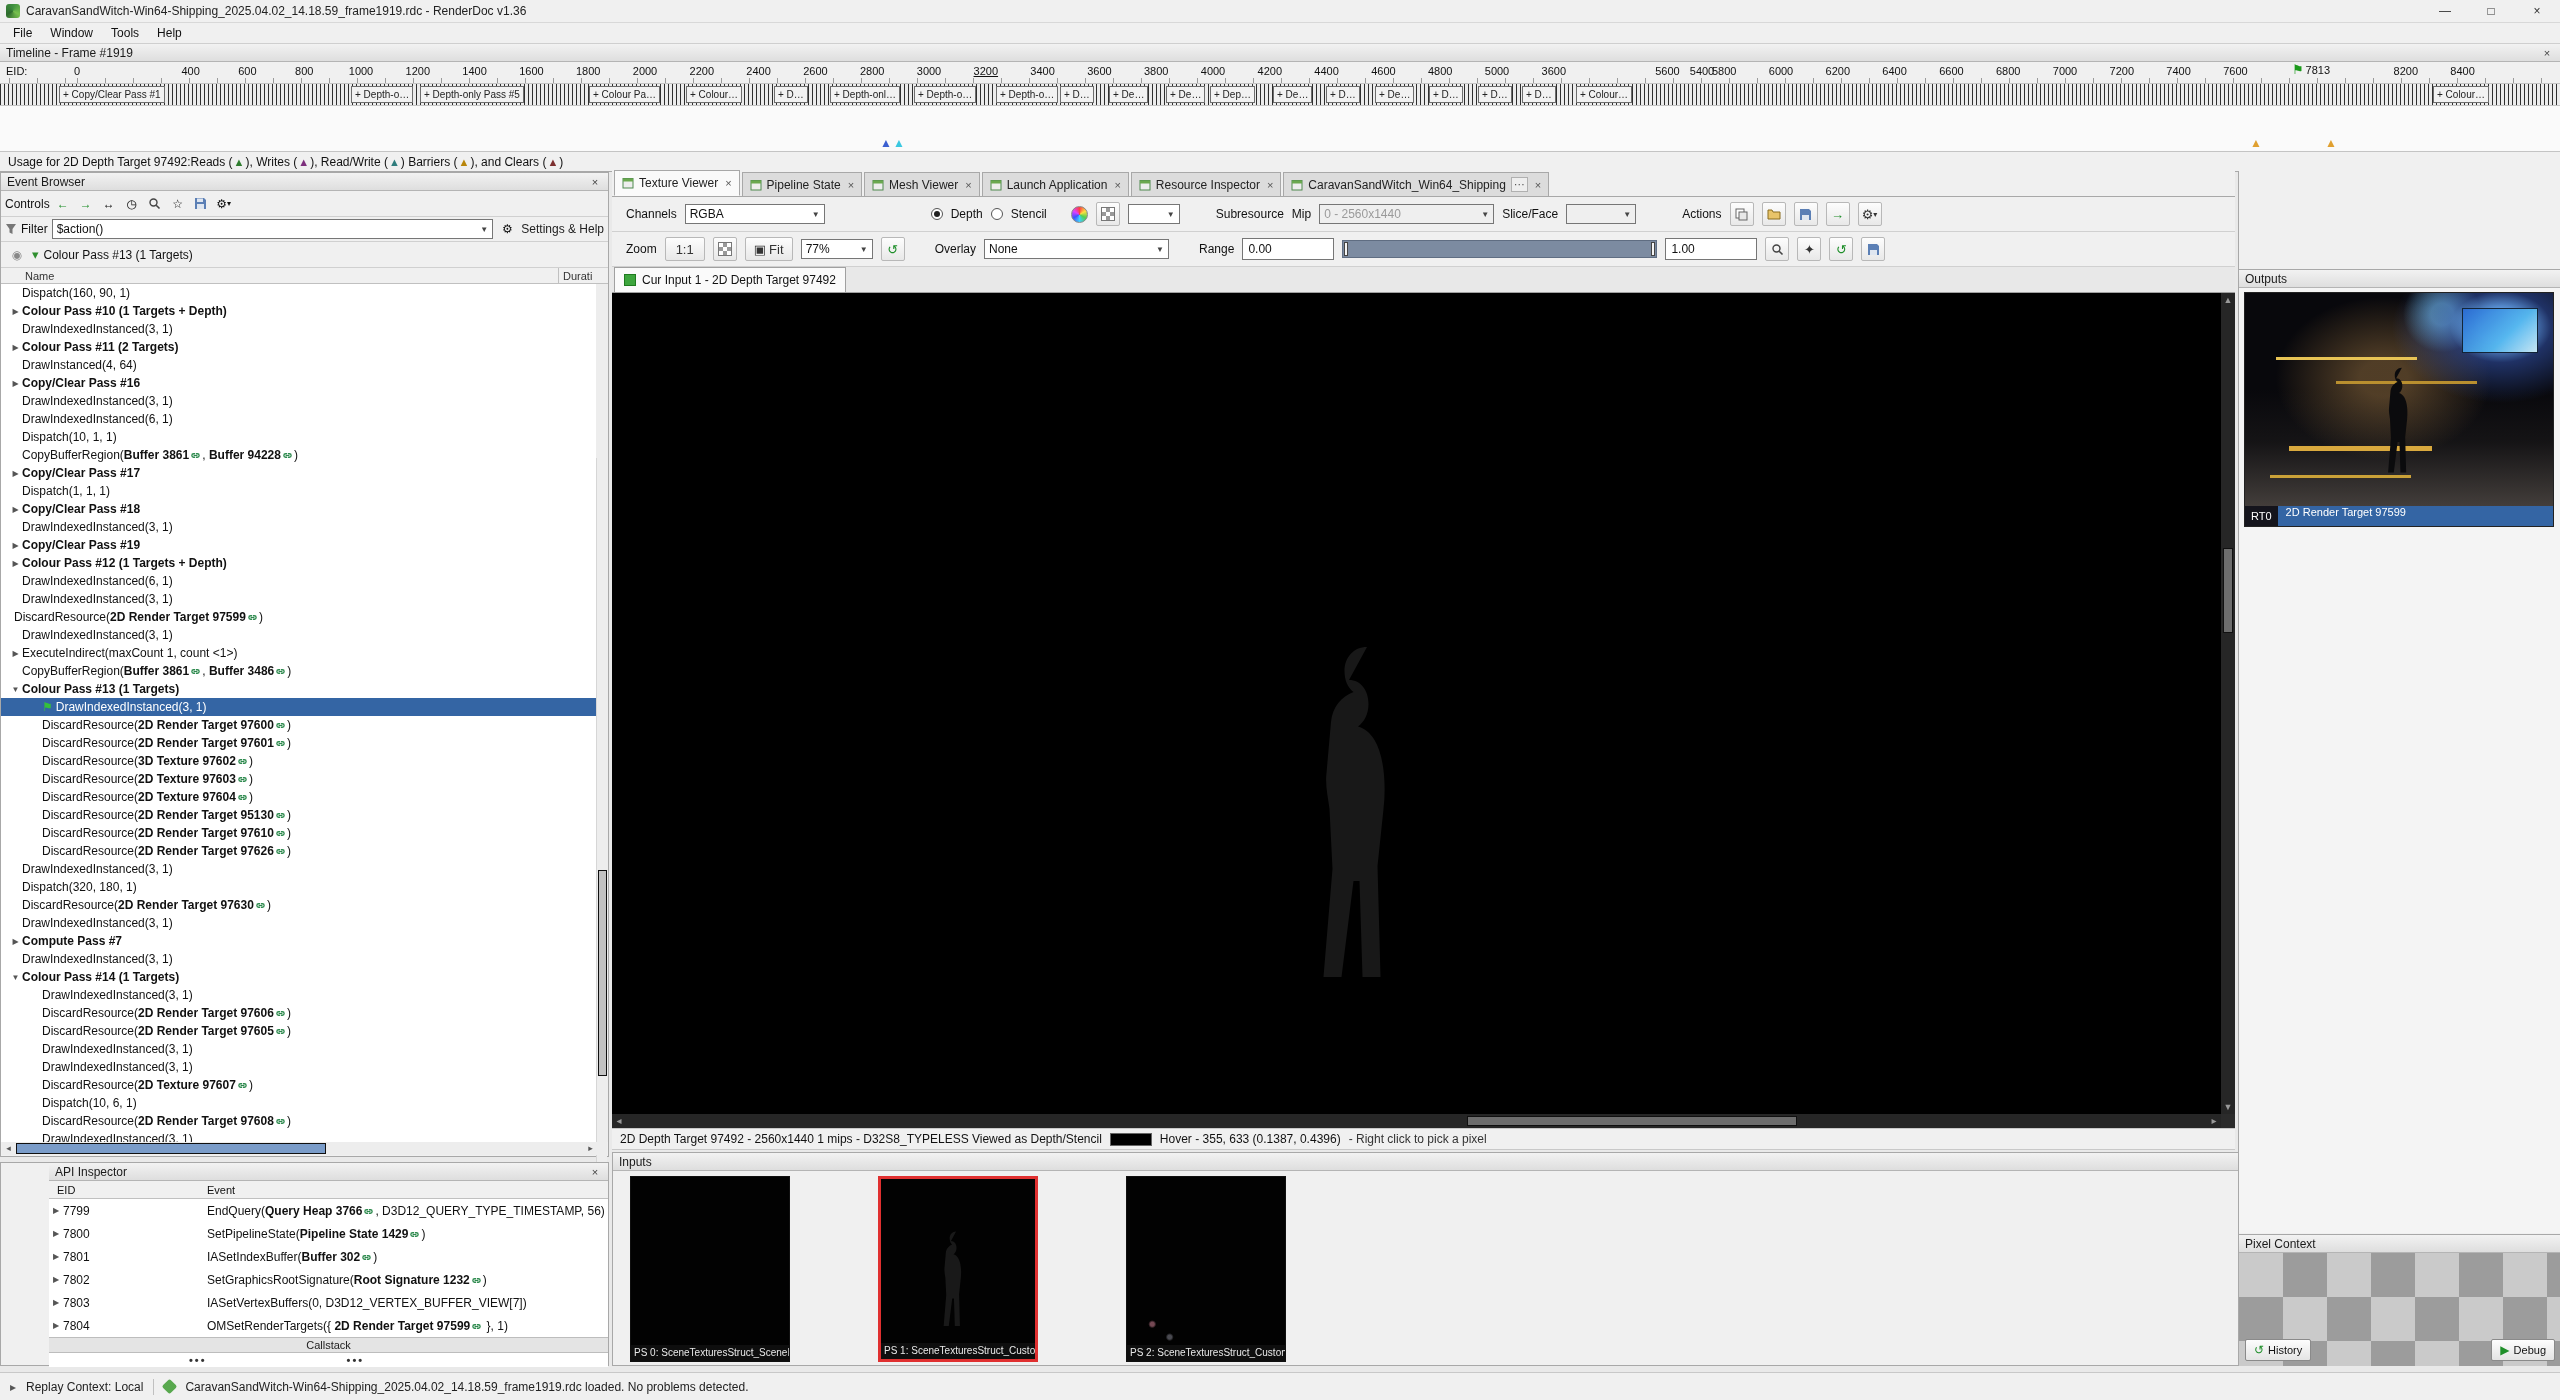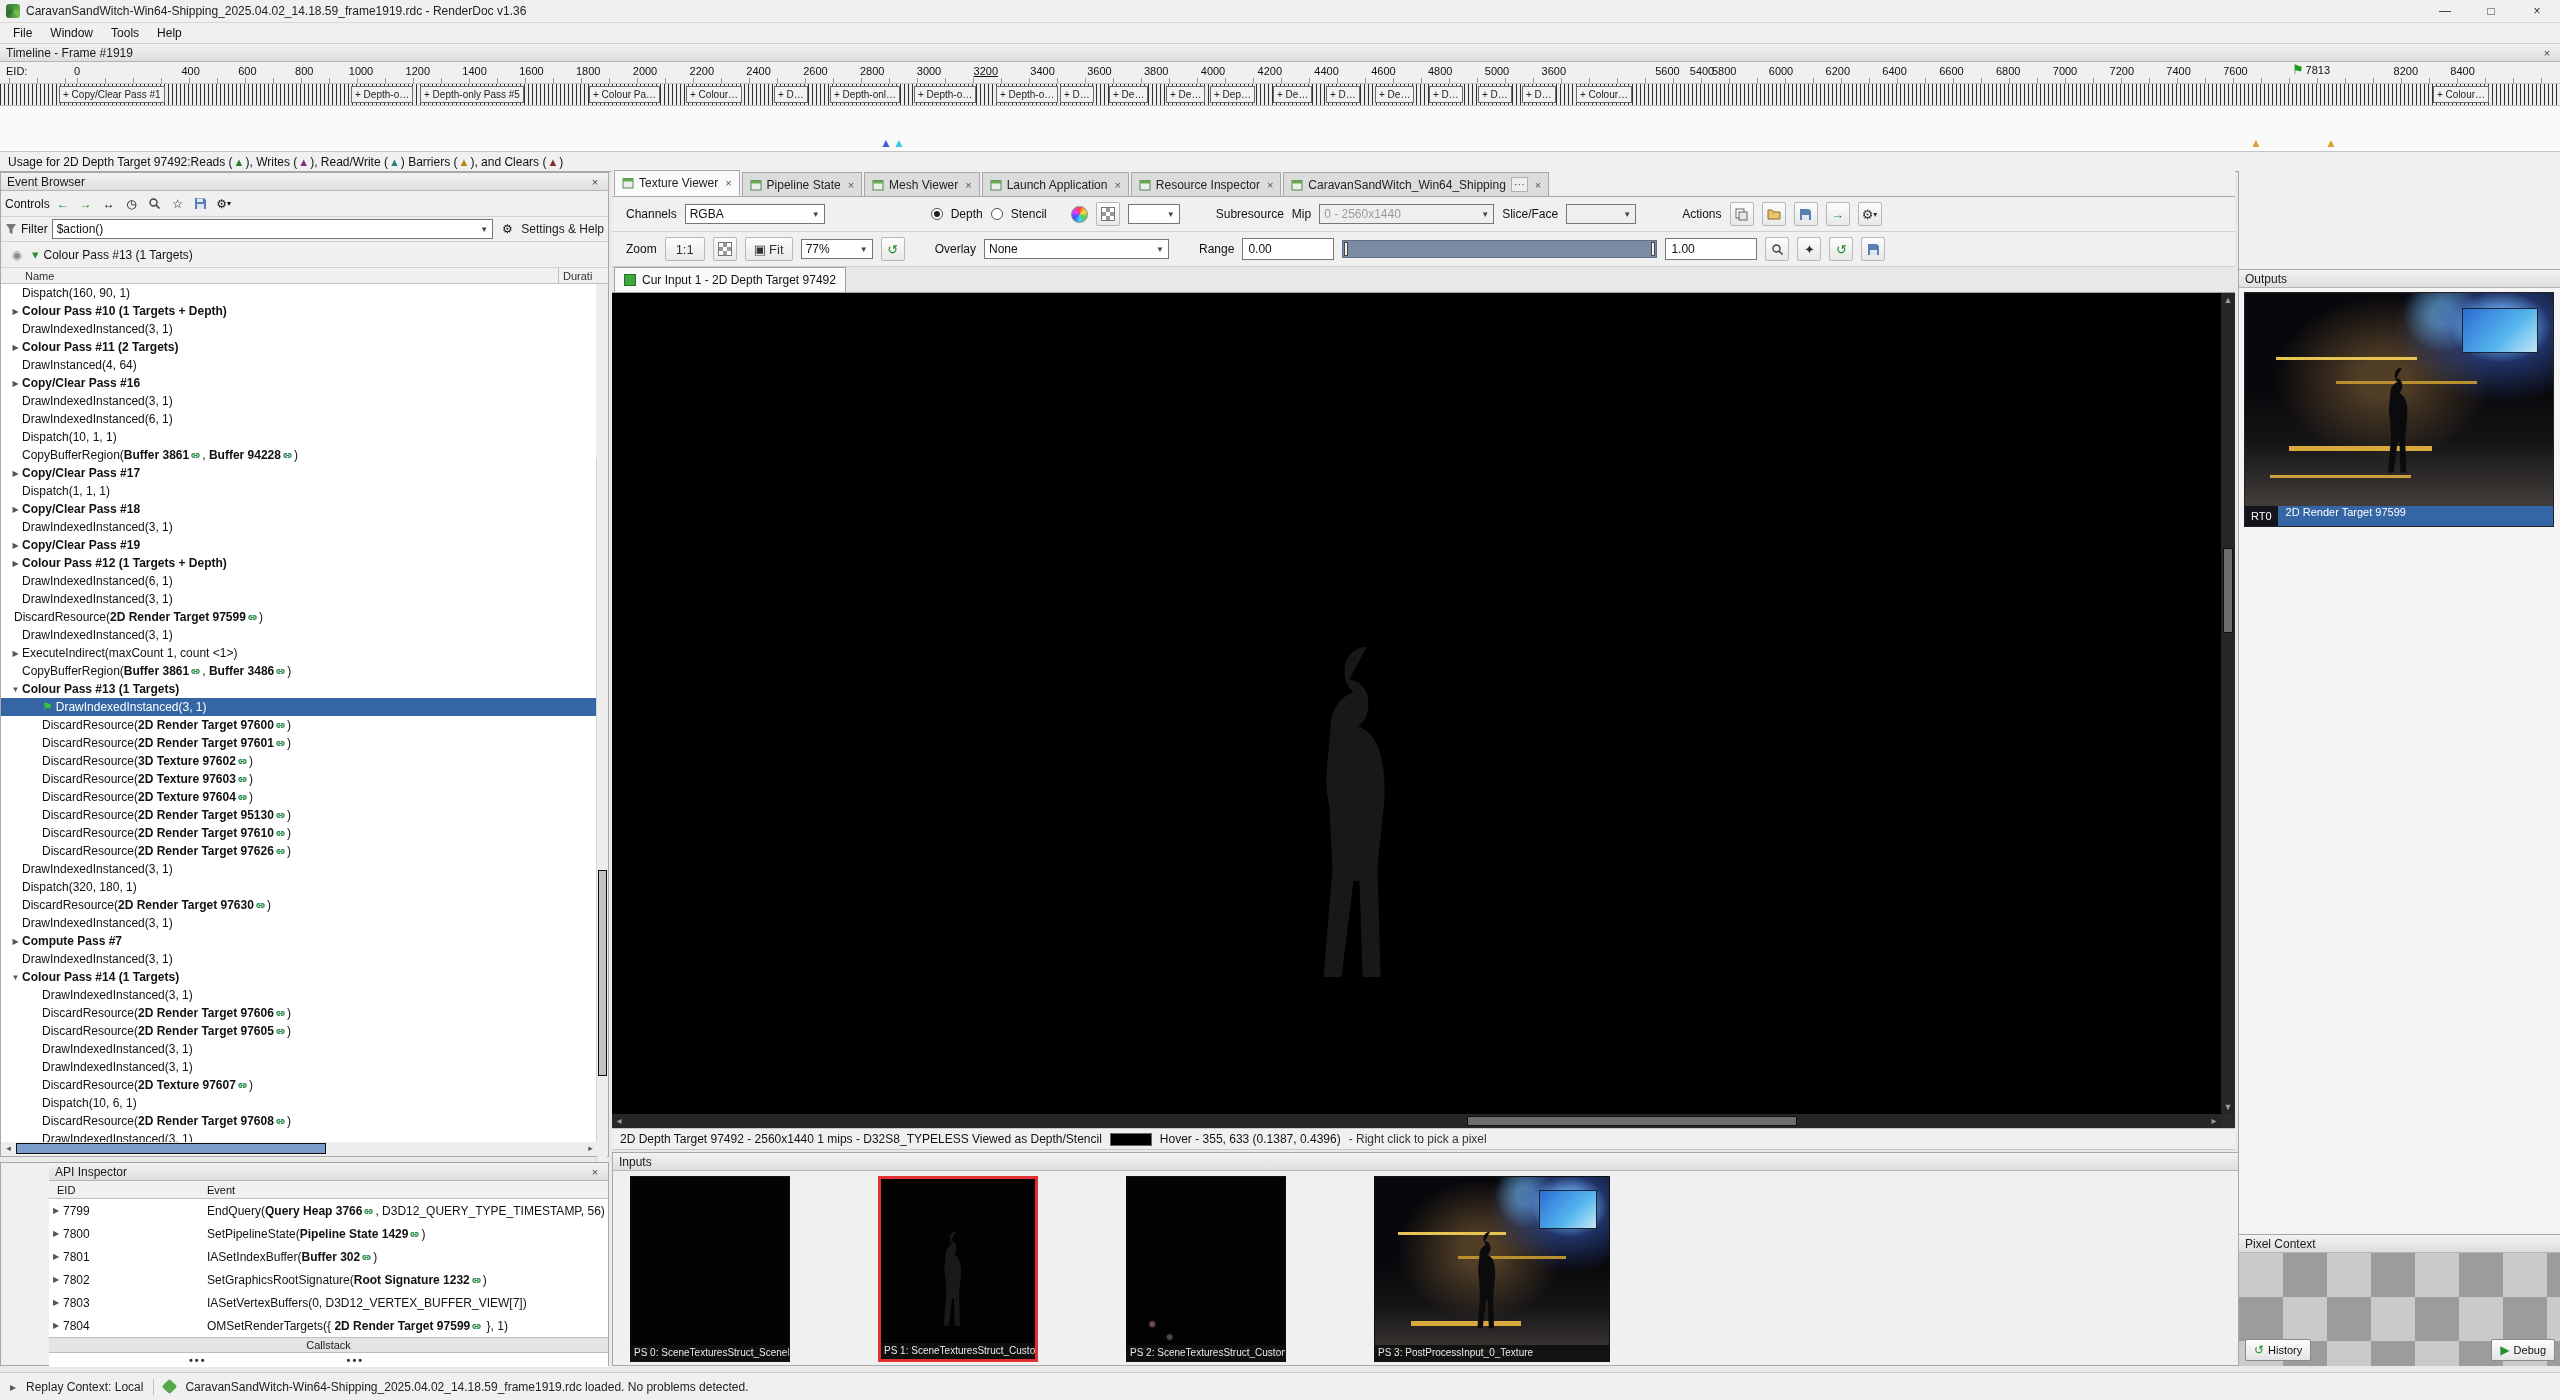--- a/index.html
+++ b/index.html
@@ -852,26 +852,20 @@
       <div class="thumb selected" style="left: 265px; width: 160px;">
         <svg class="fig" viewBox="0 0 100 260">
           <path d="M50 6c-9 0-15 7-15 16 0 6 2 11 6 14-8 3-14 10-15 20l-3 34c-1 8 1 16 2 24l2 40-6 72h12l8-64h4l2 64h12l-2-74 4-38c2-18 0-36-6-46-3-5-7-8-11-9 4-3 7-8 7-15 0-9-5-16-13-16z" fill="#191919"></path>
         </svg>
         <div class="thumb-label">PS 1: SceneTexturesStruct_CustomDepthTextu</div>
       </div>
       <div class="thumb" style="left: 513px; width: 160px;">
         <div class="thumb-dark2-speck"></div>
         <div class="thumb-label">PS 2: SceneTexturesStruct_CustomStencilTex</div>
       </div>
-      <div class="thumb scene" style="left: 761px; width: 236px;">
-        <svg class="fig" viewBox="0 0 100 260">
-          <path d="M50 6c-9 0-15 7-15 16 0 6 2 11 6 14-8 3-14 10-15 20l-3 34c-1 8 1 16 2 24l2 40-6 72h12l8-64h4l2 64h12l-2-74 4-38c2-18 0-36-6-46-3-5-7-8-11-9 4-3 7-8 7-15 0-9-5-16-13-16z" fill="#0b0b0d"></path>
-        </svg>
-        <div class="thumb-label">PS 3:   PostProcessInput_0_Texture</div>
-      </div>
     </div>
 </div>
 
 <div id="right-col" class="abs">
   <div id="outputs-panel">
     <div class="panel-title">
       <span>Outputs</span>
     </div>
     <div id="outputs-body">
       <div id="rt-thumb">

